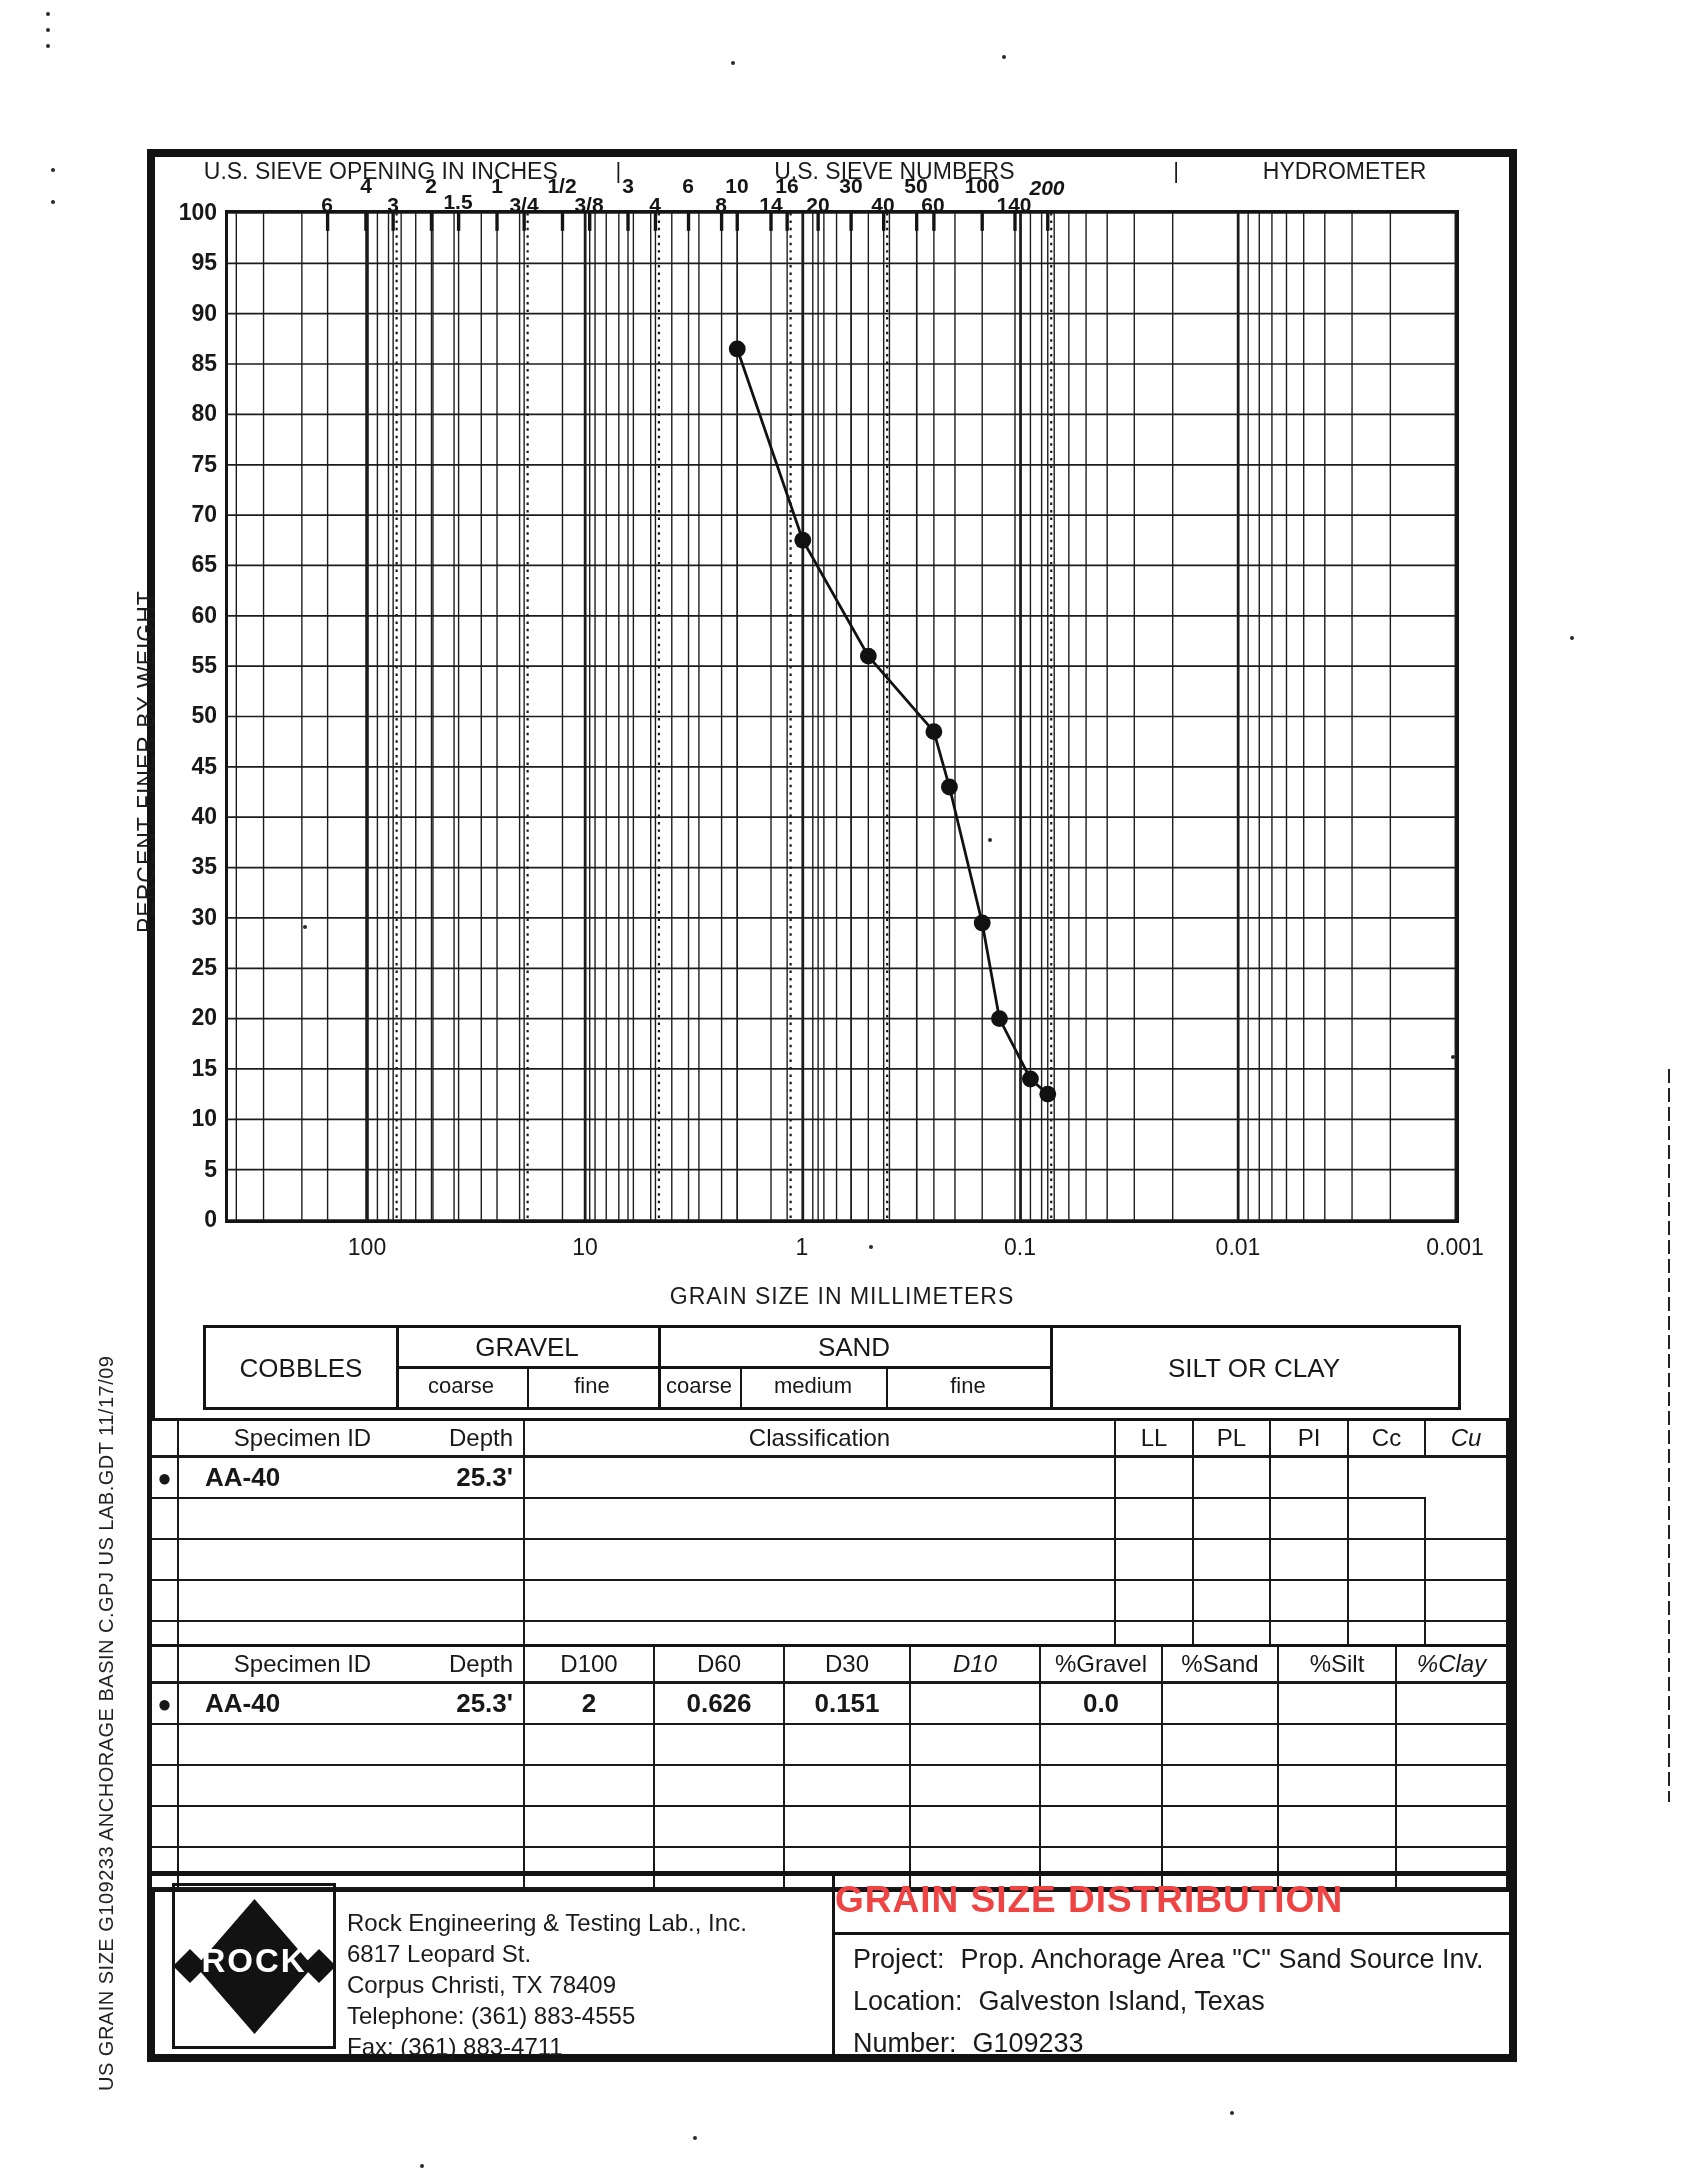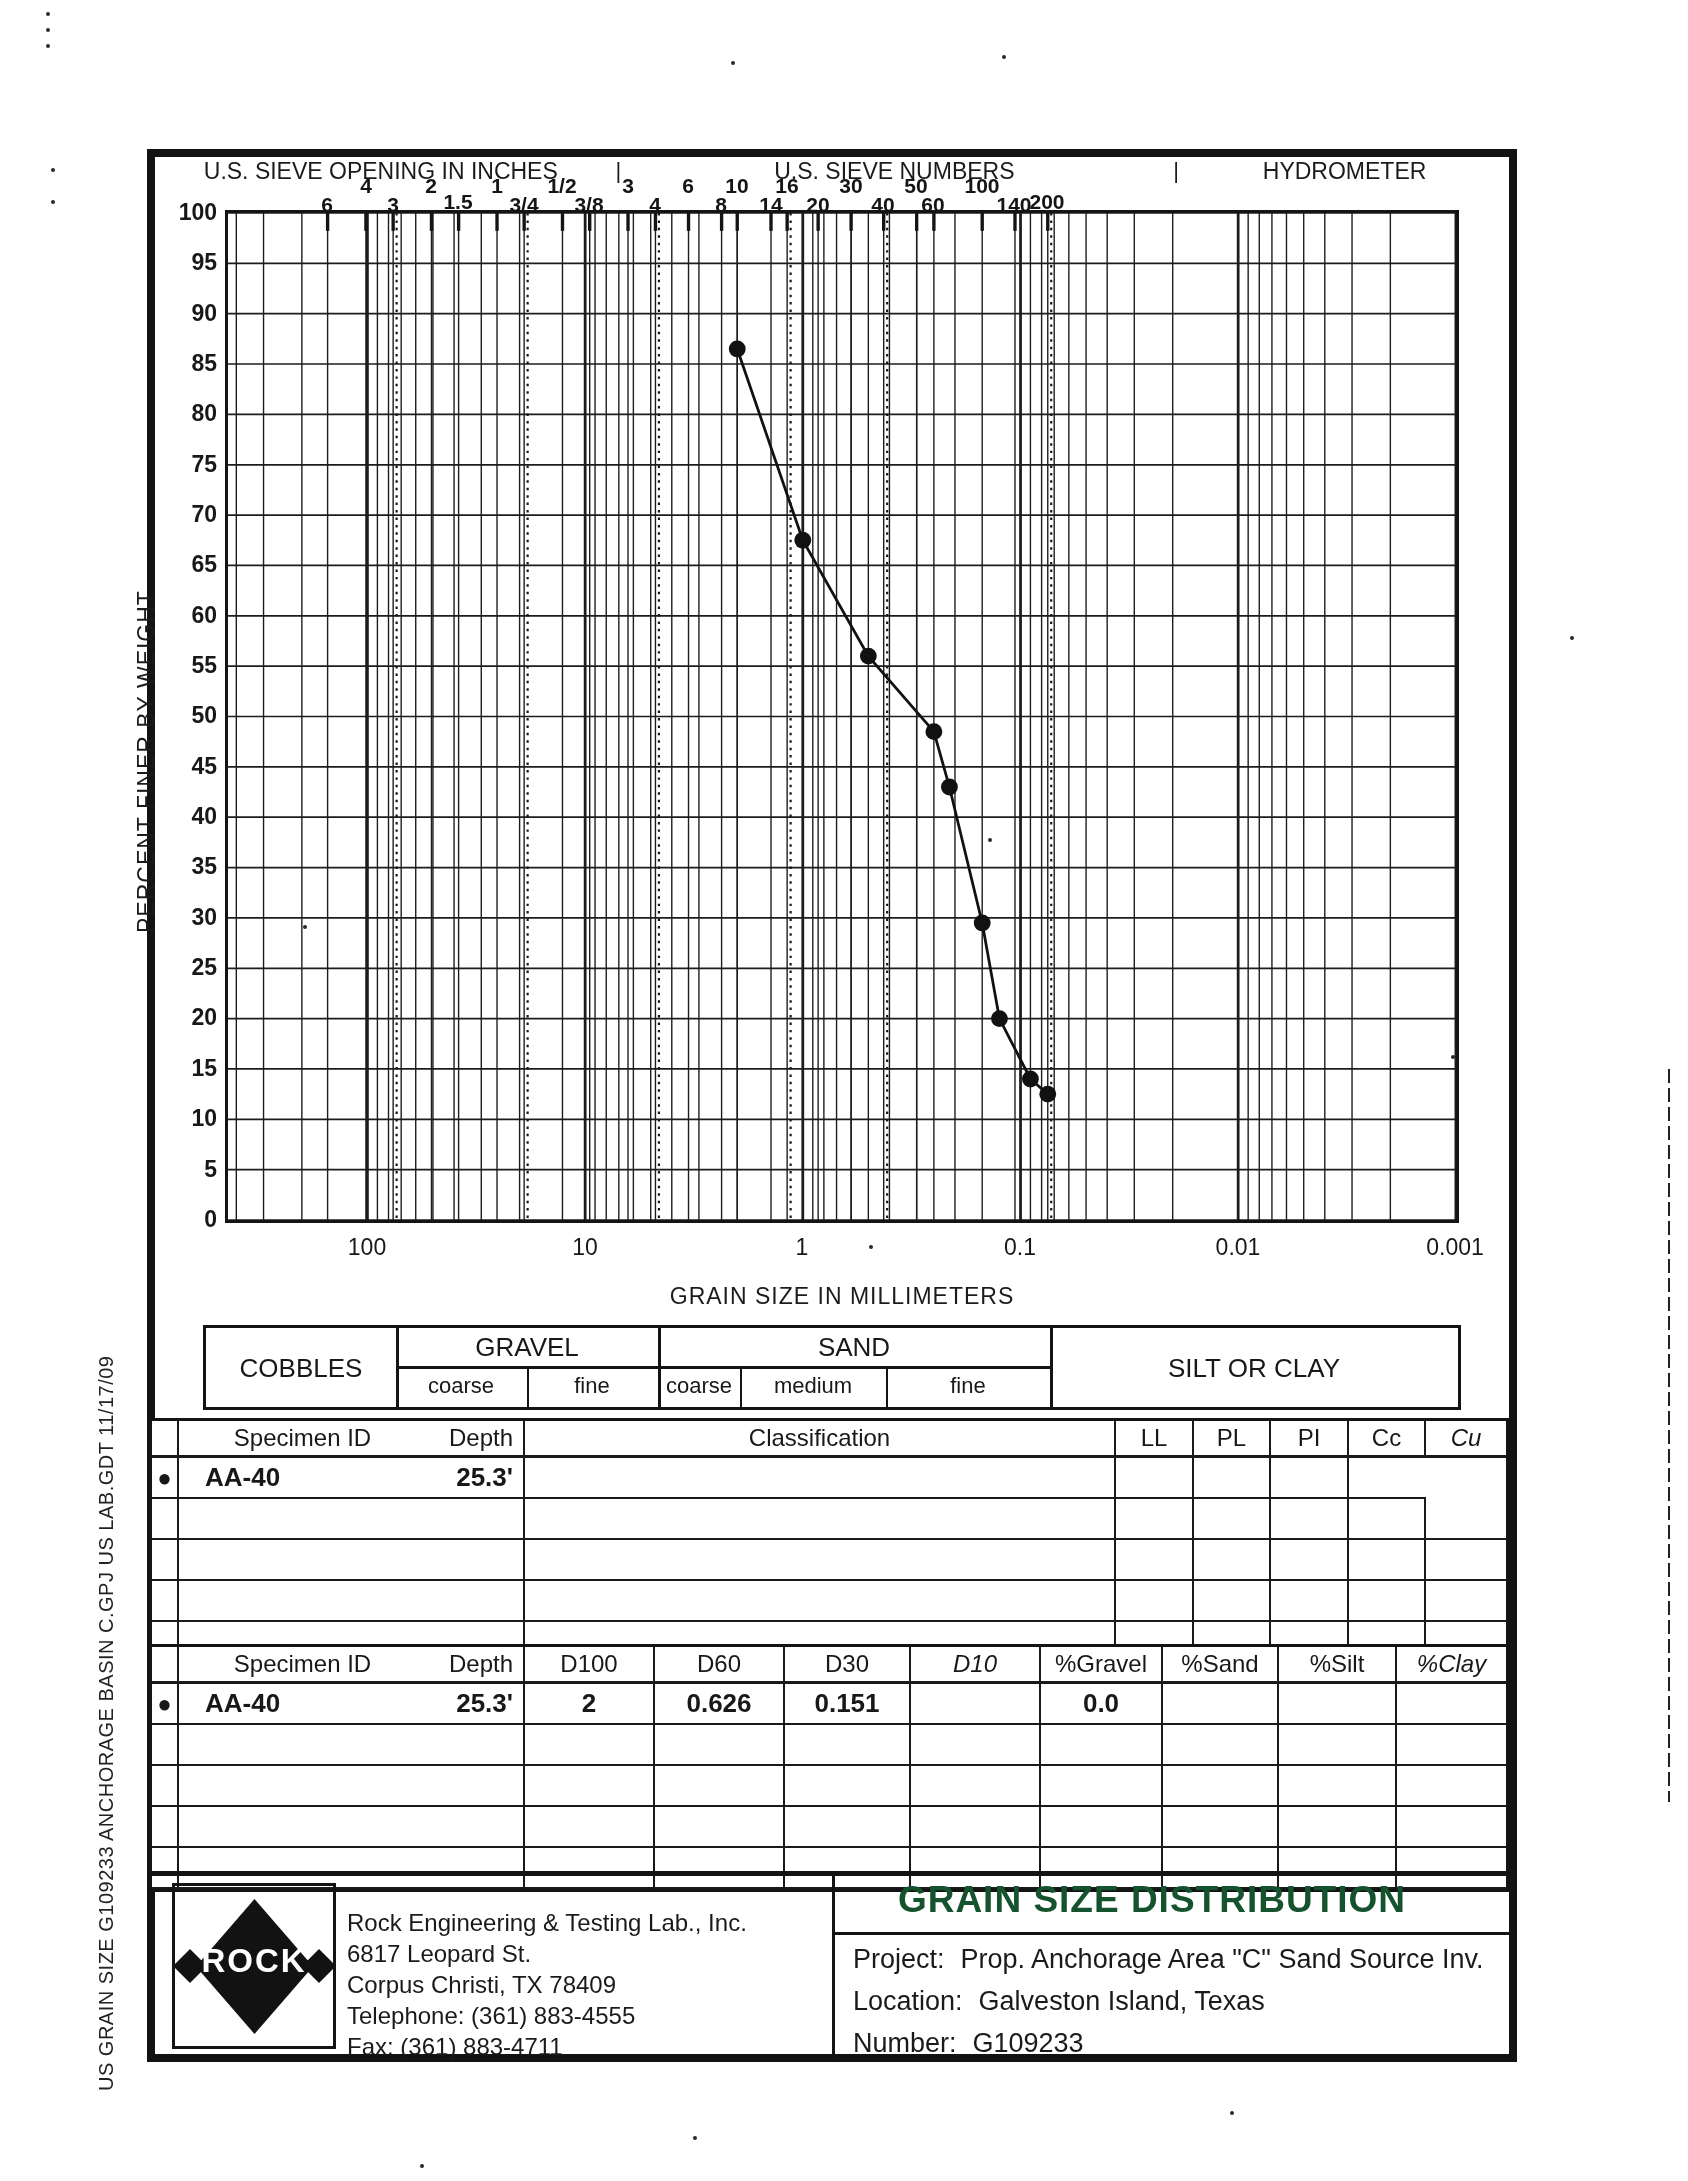--- a/index.html
+++ b/index.html
@@ -36,22 +36,22 @@
     font-size:24px;color:#181818;overflow:hidden;white-space:nowrap;}
   .gcell.last{border-right:none;font-style:italic;}
   .gcell.nbr{border-right:none;}
   .gcell.c{justify-content:center;}
   .gcell.r{justify-content:flex-end;padding-right:10px;}
   .gcell.l{padding-left:26px;}
   .gcell.b{font-weight:bold;font-size:26px;}
   
   #footer{left:149px;top:1871px;width:1360px;height:190px;border-top:5px solid #131313;box-sizing:border-box;}
   #footer-divider{left:832px;top:1871px;width:3px;height:190px;background:#141414;}
-  #report-title{left:835px;top:1879px;width:571px;text-align:right;font-size:37px;font-weight:bold;
-    letter-spacing:1px;color:#14532d;}
+  #report-title{left:835px;top:1879px;width:571px;text-align:left;font-size:37px;font-weight:bold;
+    letter-spacing:1px;color:#ef4444;}
   #title-underline{left:832px;top:1932px;width:677px;height:3px;background:#141414;}
   #footer-fields{left:853px;top:1944px;display:flex;flex-direction:column;gap:11px;font-size:27px;color:#1a1a1a;}
   .ffield{display:flex;gap:16px;}
   #logo-box{left:172px;top:1883px;width:158px;height:160px;border:3px solid #141414;}
   .diamond{position:absolute;background:#121212;}
   #logo-diamond{left:21px;top:13px;width:117px;height:135px;clip-path:polygon(50% 0,100% 50%,50% 100%,0 50%);}
   #logo-diamond-l{left:-2px;top:63px;width:34px;height:34px;clip-path:polygon(50% 0,100% 50%,50% 100%,0 50%);}
   #logo-diamond-r{left:127px;top:63px;width:34px;height:34px;clip-path:polygon(50% 0,100% 50%,50% 100%,0 50%);}
   #logo-word{position:absolute;left:0;top:56px;width:158px;text-align:center;color:#ffffff;font-size:33px;
     font-weight:bold;letter-spacing:2px;z-index:2;}
@@ -94,21 +94,21 @@
     <span class="sieve-label" style="left: 737px; top: 174px;">10</span>
     <span class="sieve-label" style="left: 771px; top: 193px;">14</span>
     <span class="sieve-label" style="left: 787px; top: 174px;">16</span>
     <span class="sieve-label" style="left: 818px; top: 193px;">20</span>
     <span class="sieve-label" style="left: 851px; top: 174px;">30</span>
     <span class="sieve-label" style="left: 883px; top: 193px;">40</span>
     <span class="sieve-label" style="left: 916px; top: 174px;">50</span>
     <span class="sieve-label" style="left: 933px; top: 193px;">60</span>
     <span class="sieve-label" style="left: 982px; top: 174px;">100</span>
     <span class="sieve-label" style="left: 1014px; top: 193px;">140</span>
-    <span class="sieve-label" style="left: 1047px; top: 190px;">200</span>
+    <span class="sieve-label" style="left: 1047px; top: 176px; font-style: italic;">200</span>
   </div>
 
 <div class="abs" id="plot"><svg width="1228" height="1007" viewBox="0 0 1240 1017">
       <line x1="0" y1="1017.0" x2="1240" y2="1017.0" stroke="#1c1c1c" stroke-width="1.7"></line>
       <line x1="0" y1="966.1" x2="1240" y2="966.1" stroke="#1c1c1c" stroke-width="1.7"></line>
       <line x1="0" y1="915.3" x2="1240" y2="915.3" stroke="#1c1c1c" stroke-width="1.7"></line>
       <line x1="0" y1="864.4" x2="1240" y2="864.4" stroke="#1c1c1c" stroke-width="1.7"></line>
       <line x1="0" y1="813.6" x2="1240" y2="813.6" stroke="#1c1c1c" stroke-width="1.7"></line>
       <line x1="0" y1="762.8" x2="1240" y2="762.8" stroke="#1c1c1c" stroke-width="1.7"></line>
       <line x1="0" y1="711.9" x2="1240" y2="711.9" stroke="#1c1c1c" stroke-width="1.7"></line>

